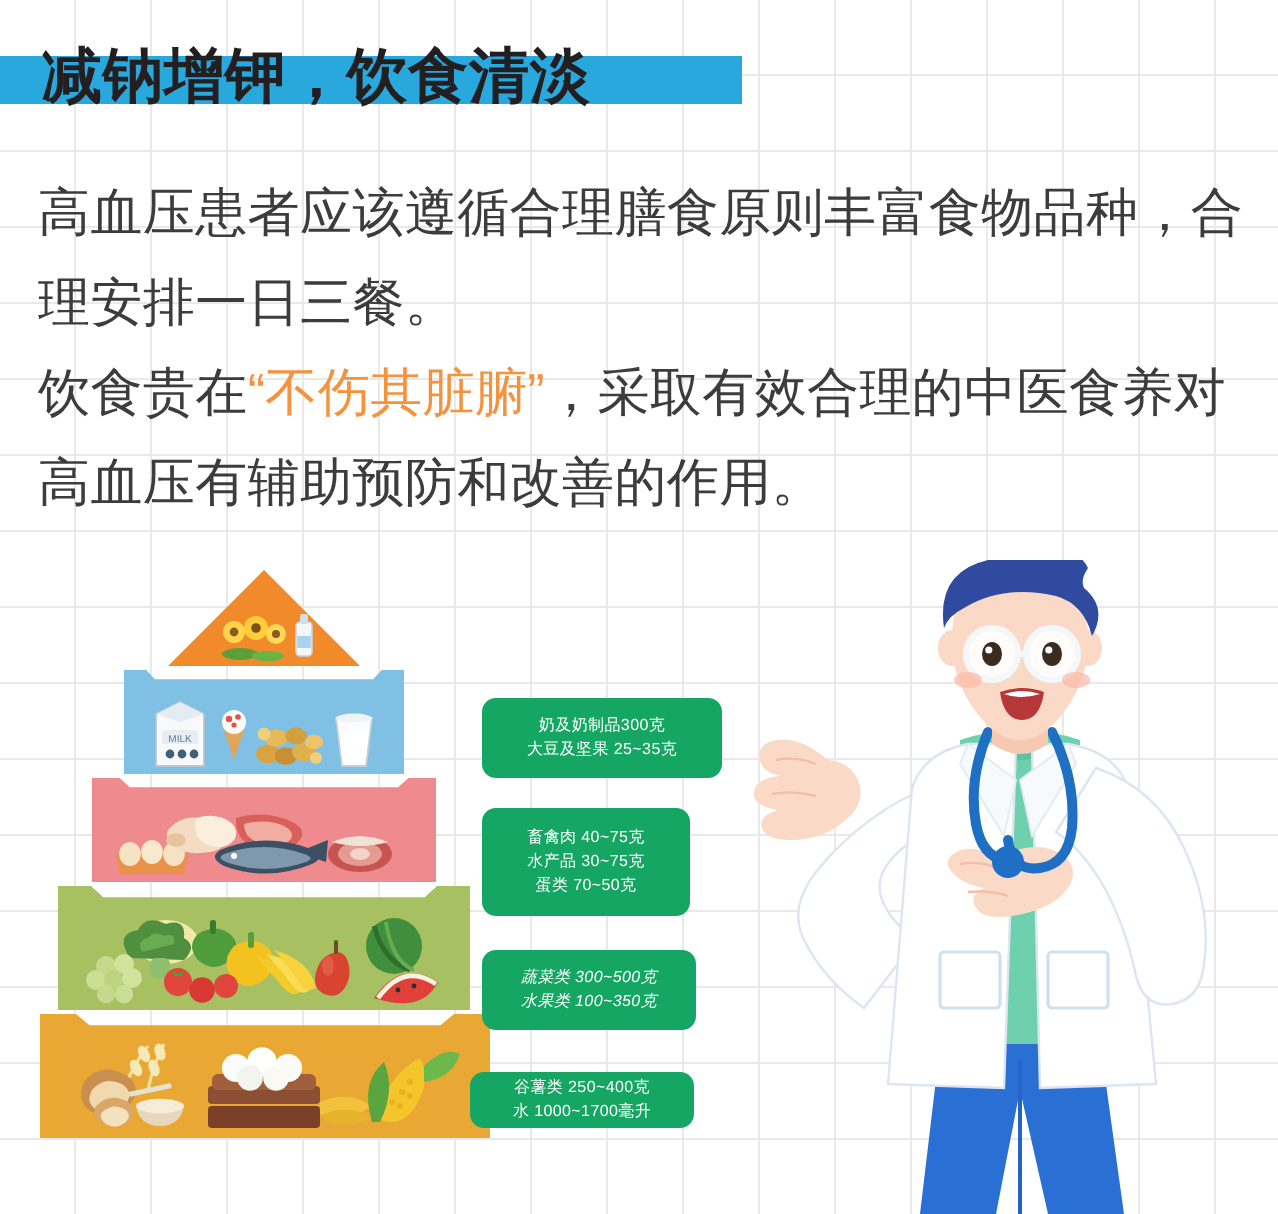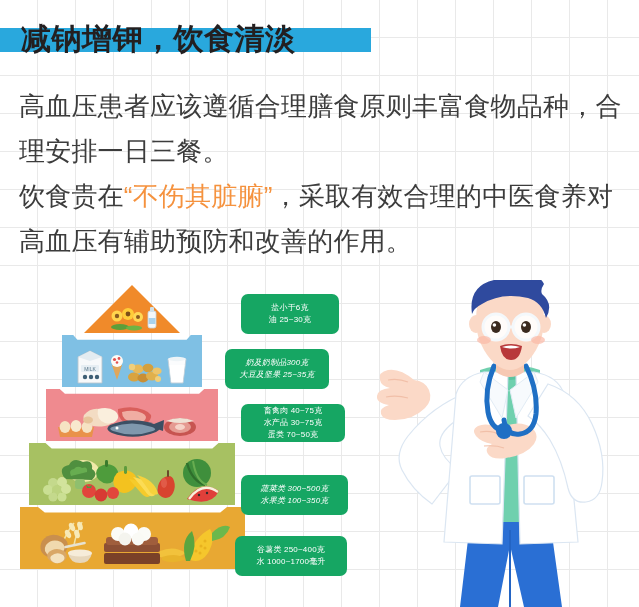--- a/index.html
+++ b/index.html
@@ -179,24 +179,24 @@
     align-items: center;
     justify-content: center;
     box-sizing: border-box;
     padding: 4px 6px;
     letter-spacing: 0.2px;
     white-space: nowrap;
   }
   .nut-label .ln { display: block; }
 
   #label-oils    { left: 241px; top: 14px;  width: 98px;  height: 40px; }
-  #label-dairy   { left: 225px; top: 69px;  width: 104px; height: 40px; font-style: italic; }
-  #label-protein { left: 241px; top: 124px; width: 104px; height: 38px; }
+  #label-dairy   { left: 241px; top: 69px;  width: 120px; height: 40px; }
+  #label-protein { left: 241px; top: 124px; width: 104px; height: 54px; }
   #label-produce { left: 241px; top: 195px; width: 107px; height: 40px; font-style: italic; }
-  #label-grains  { left: 235px; top: 256px; width: 112px; height: 40px; }
+  #label-grains  { left: 235px; top: 256px; width: 112px; height: 28px; }
 
   
   #doctor {
     position: absolute;
     left: 372px;
     top: 0px;
     width: 267px;
     height: 327px;
   }
   #doctor svg { display: block; }
@@ -453,24 +453,20 @@
                 <circle cx="175" cy="29" r="1.5"></circle>
               </g>
               <path d="M156 42 q-6 -20 6 -30 q6 14 -2 30 Z" fill="#5aa53f"></path>
               <path d="M182 14 q10 -10 18 -6 q-4 12 -18 14 Z" fill="#6cb84c"></path>
             </g>
           </svg>
         </div>
       </div>
     </div>
 
-    <div class="nut-label" id="label-oils">
-      <span class="ln">盐小于6克</span>
-      <span class="ln">油 25~30克</span>
-    </div>
 
     <div class="nut-label" id="label-dairy">
       <span class="ln">奶及奶制品300克</span>
       <span class="ln">大豆及坚果 25~35克</span>
     </div>
 
     <div class="nut-label" id="label-protein">
       <span class="ln">畜禽肉 40~75克</span>
       <span class="ln">水产品 30~75克</span>
       <span class="ln">蛋类 70~50克</span>

